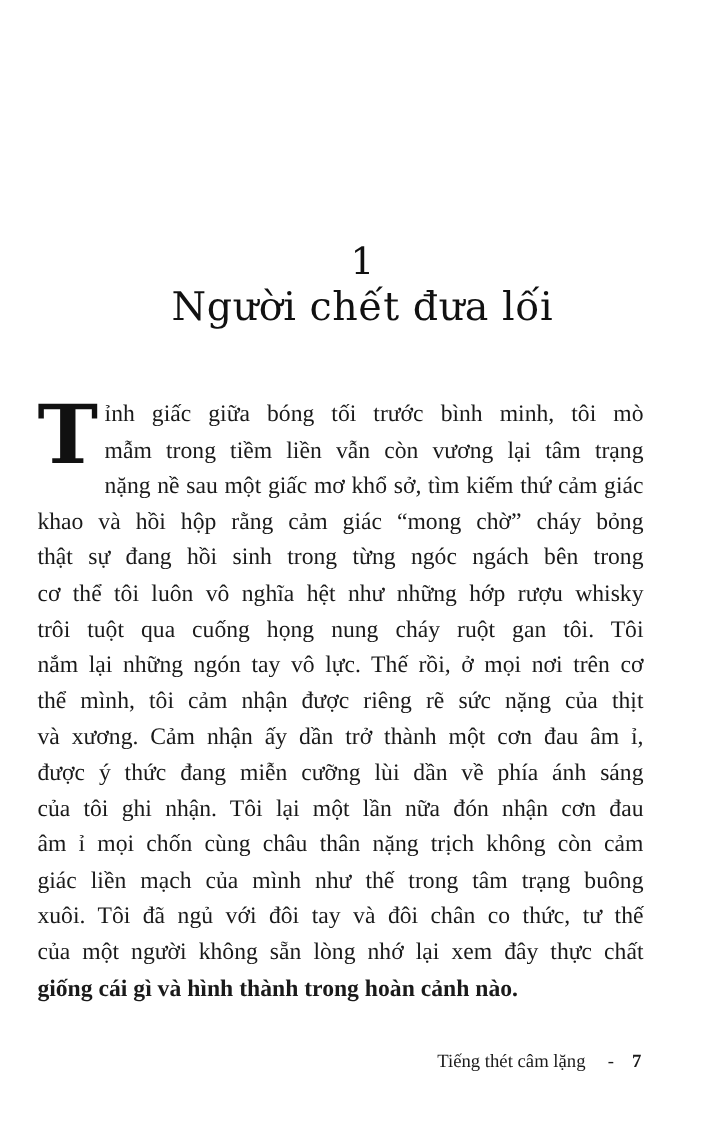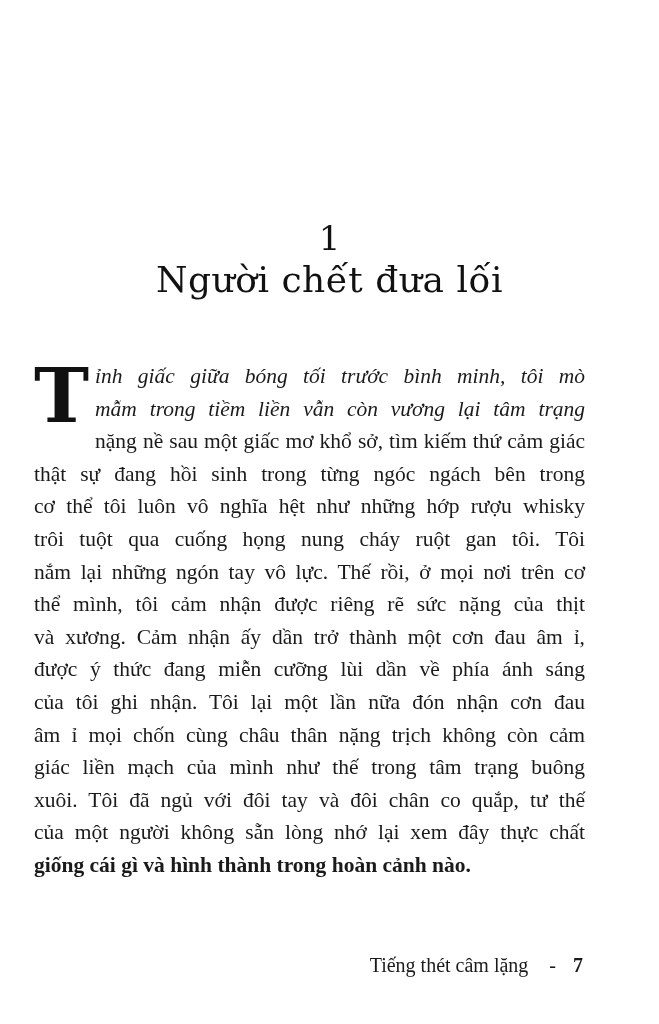--- a/index.html
+++ b/index.html
@@ -28,52 +28,53 @@
       text-align: justify; color: #1a1a1a;
     }
     .line { display: block; text-align: justify; text-align-last: justify; white-space: nowrap; }
     .line.last { text-align-last: left; font-weight: bold; }
     .drop-cap {
       float: left;
       font-family: "DejaVu Serif", serif; font-weight: bold;
       font-size: 74px; line-height: 60px;
       margin: 6px 6px 0 0; color: #111;
     }
-    .indent-line { display: block; text-align: justify; text-align-last: justify; white-space: nowrap; font-style: italic; }
+    .indent-line { display: block; text-align: justify; text-align-last: justify; white-space: nowrap; }
     .footer {
       position: absolute; right: 76px; top: 951px;
-      font-size: 20px; line-height: 28px; color: #1a1a1a;
+      font-size: 17px; line-height: 28px; color: #1a1a1a;
     }
     .footer .sep { margin: 0 12px 0 16px; }
     .footer .num { font-weight: bold; }
   </style>
 </head>
 <body>
 
 <div class="page">
 
   <div class="chapter-num">1</div>
   <div class="chapter-title">Người chết đưa lối</div>
 
   <div class="body-text">
     <span class="drop-cap">T</span>
     <span class="indent-line">ỉnh giấc giữa bóng tối trước bình minh, tôi mò</span>
     <span class="indent-line">mẫm trong tiềm liền vẫn còn vương lại tâm trạng</span>
     <span class="line">nặng nề sau một giấc mơ khổ sở, tìm kiếm thứ cảm giác</span>
+    <span class="line">khao và hồi hộp rằng cảm giác “mong chờ” cháy bỏng</span>
     <span class="line">thật sự đang hồi sinh trong từng ngóc ngách bên trong</span>
     <span class="line">cơ thể tôi luôn vô nghĩa hệt như những hớp rượu whisky</span>
     <span class="line">trôi tuột qua cuống họng nung cháy ruột gan tôi. Tôi</span>
     <span class="line">nắm lại những ngón tay vô lực. Thế rồi, ở mọi nơi trên cơ</span>
     <span class="line">thể mình, tôi cảm nhận được riêng rẽ sức nặng của thịt</span>
     <span class="line">và xương. Cảm nhận ấy dần trở thành một cơn đau âm ỉ,</span>
     <span class="line">được ý thức đang miễn cưỡng lùi dần về phía ánh sáng</span>
     <span class="line">của tôi ghi nhận. Tôi lại một lần nữa đón nhận cơn đau</span>
     <span class="line">âm ỉ mọi chốn cùng châu thân nặng trịch không còn cảm</span>
     <span class="line">giác liền mạch của mình như thế trong tâm trạng buông</span>
-    <span class="line">xuôi. Tôi đã ngủ với đôi tay và đôi chân co quắp, tư thế</span>
+    <span class="line">xuôi. Tôi đã ngủ với đôi tay và đôi chân co thức, tư thế</span>
     <span class="line">của một người không sẵn lòng nhớ lại xem đây thực chất</span>
     <span class="line last">giống cái gì và hình thành trong hoàn cảnh nào.</span>
   </div>
 
   <div class="footer">
     <span>Tiếng thét câm lặng</span>
     <span class="sep">-</span>
     <span class="num">7</span>
   </div>
 

